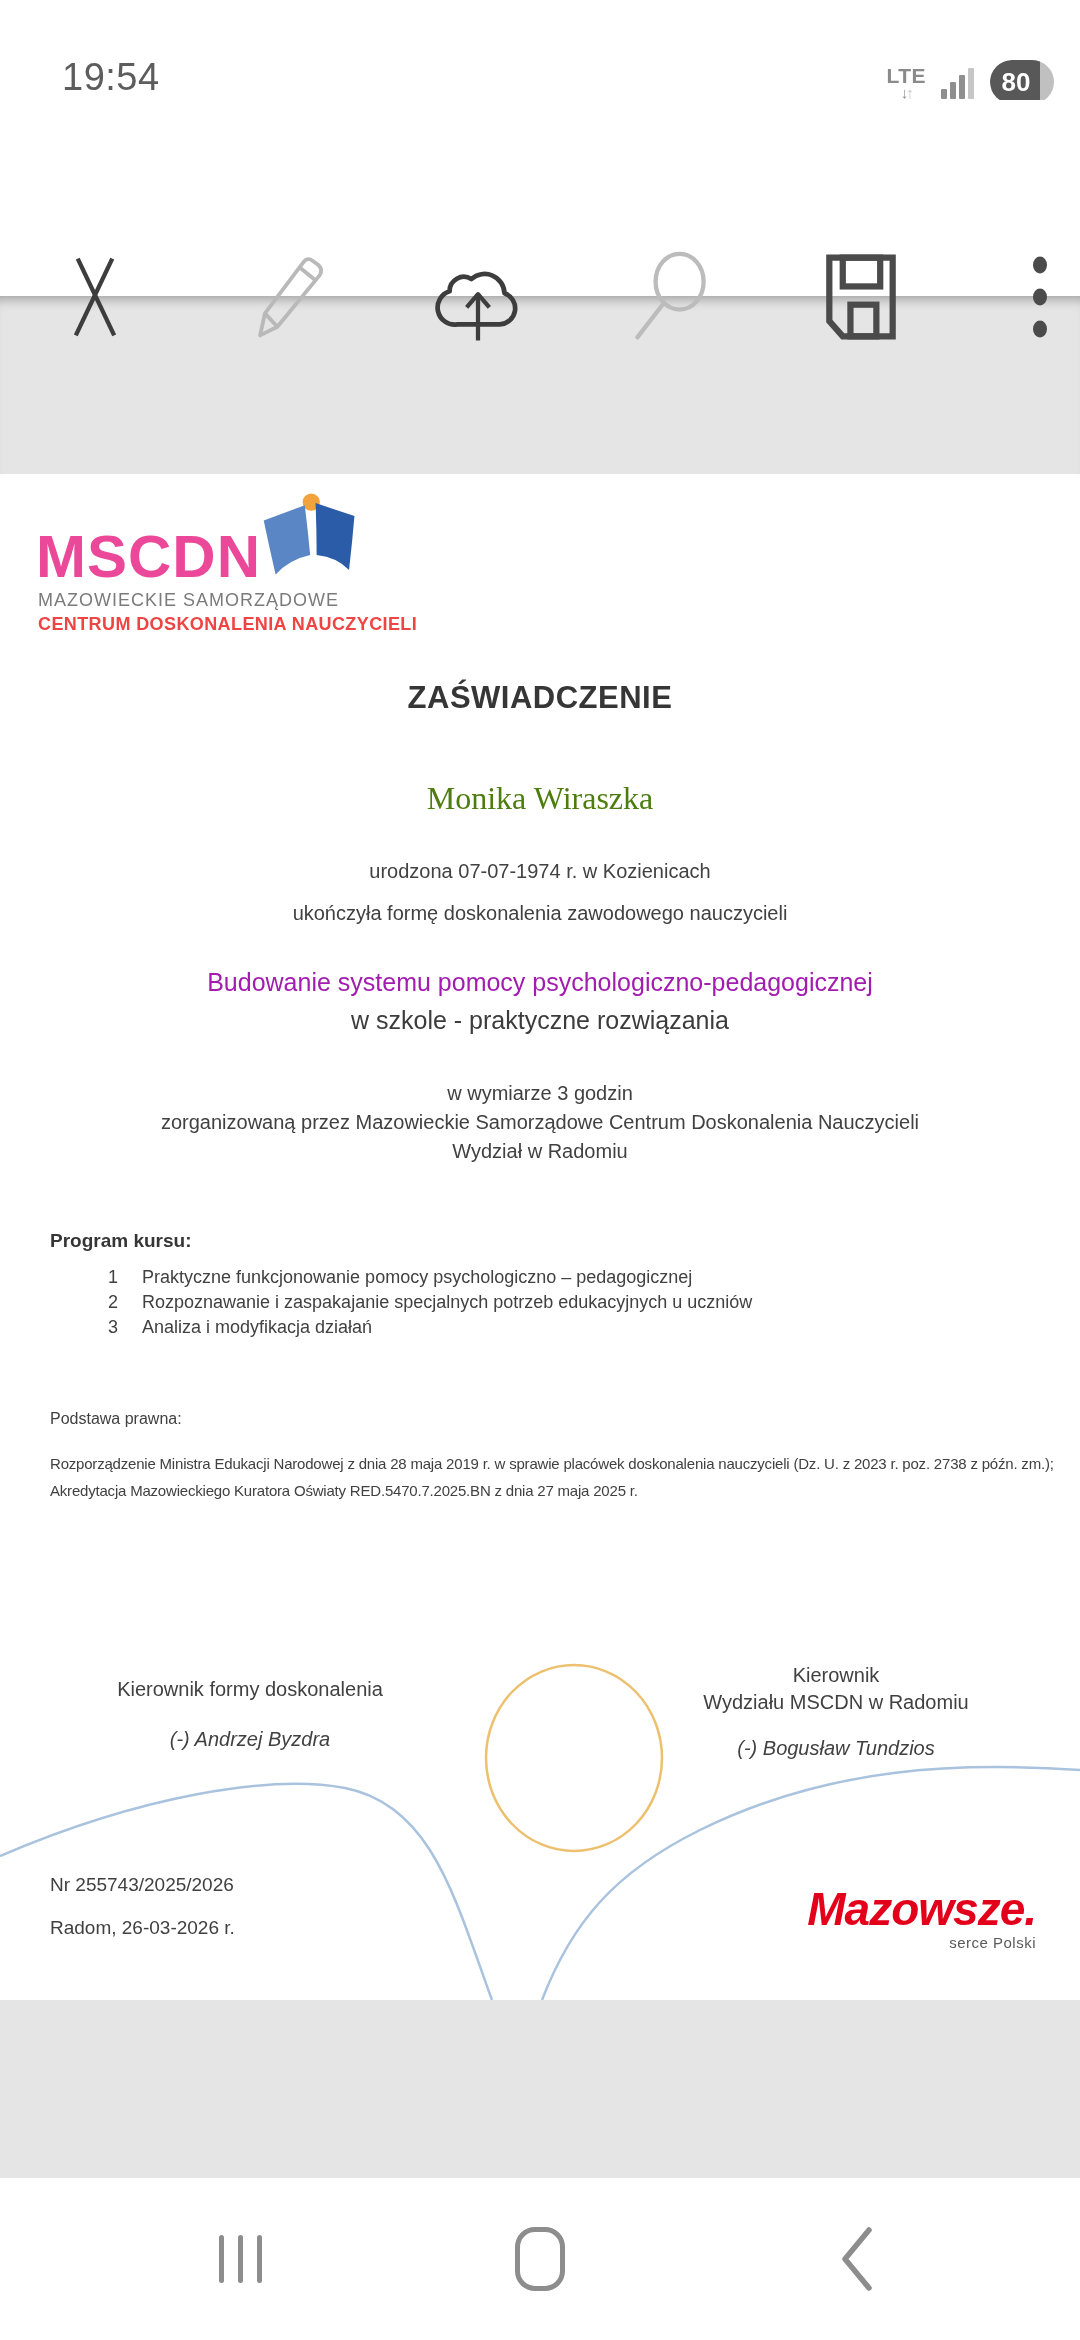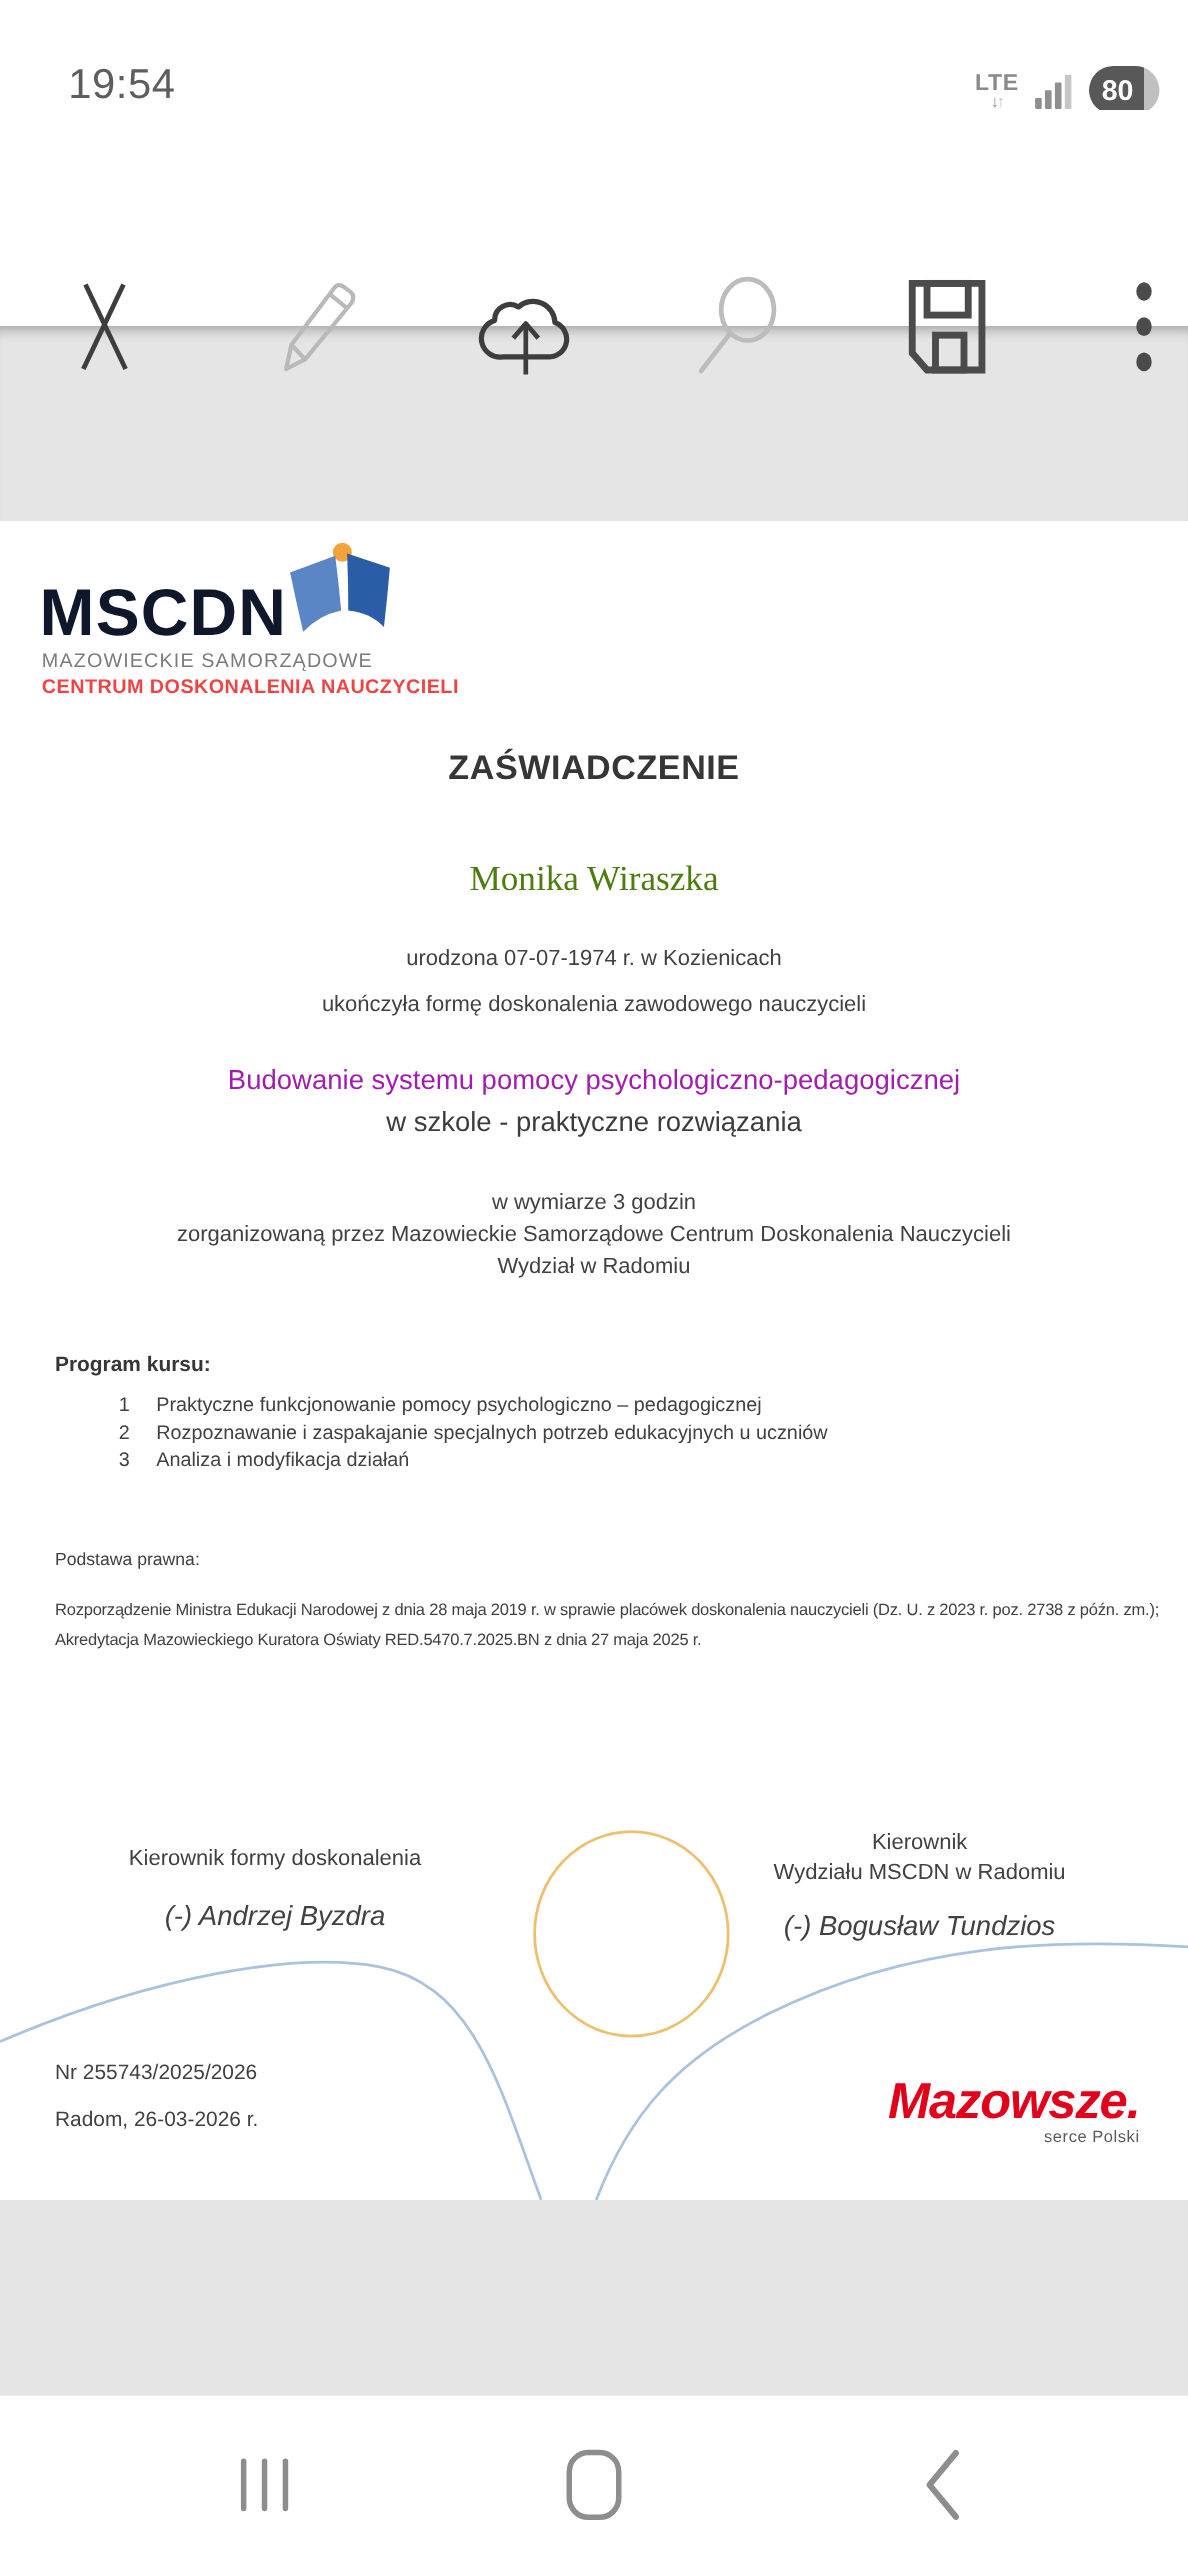--- a/index.html
+++ b/index.html
@@ -27,21 +27,21 @@
   
   .gap-top{position:absolute;top:296px;left:0;width:1080px;height:178px;background:#e5e5e5;
            box-shadow:inset 0 12px 12px -9px rgba(0,0,0,.32);}
   .gap-bottom{position:absolute;top:2000px;left:0;width:1080px;height:178px;background:#e5e5e5;}
 
   
   .document{position:absolute;top:474px;left:0;width:1080px;height:1526px;background:#fff;color:#414141;}
   .doc-abs{position:absolute;}
   .center{left:0;width:1080px;text-align:center;}
 
-  .logo-acronym{left:36px;top:48px;font-size:60px;font-weight:bold;color:#0f172a;letter-spacing:1px;}
+  .logo-acronym{left:36px;top:48px;font-size:60px;font-weight:bold;color:#ec4899;letter-spacing:1px;}
   .logo-book{left:252px;top:14px;}
   .logo-sub1{left:38px;top:116px;font-size:18px;color:#7b7b7b;letter-spacing:1px;}
   .logo-sub2{left:38px;top:140px;font-size:18px;font-weight:bold;color:#ef4444;letter-spacing:.4px;}
 
   .cert-title{top:206px;font-size:31px;font-weight:bold;color:#363636;letter-spacing:.5px;}
   .recipient{top:306px;font-size:32px;color:#4d7c0f;font-family:Liberation Serif, serif;}
   .birth-line{top:386px;font-size:20px;}
   .completion-line{top:428px;font-size:20px;}
   .course-1{top:494px;font-size:25px;color:#a21caf;}
   .course-2{top:532px;font-size:25px;color:#3c3c3c;}
@@ -54,21 +54,21 @@
   .program-item{display:flex;font-size:18px;color:#414141;line-height:25px;}
   .program-item .num{width:34px;}
 
   .legal-heading{left:50px;top:936px;font-size:16px;}
   .legal-1{left:50px;top:981px;font-size:15px;letter-spacing:-.2px;white-space:nowrap;}
   .legal-2{left:50px;top:1008px;font-size:15px;letter-spacing:-.2px;white-space:nowrap;}
 
   .sig-left{left:48px;top:1202px;width:404px;text-align:center;}
   .sig-right{left:634px;top:1188px;width:404px;text-align:center;}
   .sig-role{font-size:20px;color:#414141;line-height:27px;}
-  .sig-name{font-size:25px;font-style:italic;color:#414141;margin-top:25px;}
+  .sig-name{font-size:20px;font-style:italic;color:#414141;margin-top:25px;}
   .sig-right .sig-name{margin-top:21px;}
 
   .decor-svg{position:absolute;left:0;top:0;width:1080px;height:1526px;pointer-events:none;}
 
   .cert-number{left:50px;top:1400px;font-size:19px;}
   .place-date{left:50px;top:1443px;font-size:19px;}
 
   .mazowsze{right:44px;top:1412px;text-align:right;}
   .mazowsze .brand{font-size:46px;font-weight:bold;font-style:italic;color:#e2001a;letter-spacing:-1px;line-height:1;}
   .mazowsze .tagline{font-size:15px;color:#5a5a5a;margin-top:2px;letter-spacing:.5px;}

